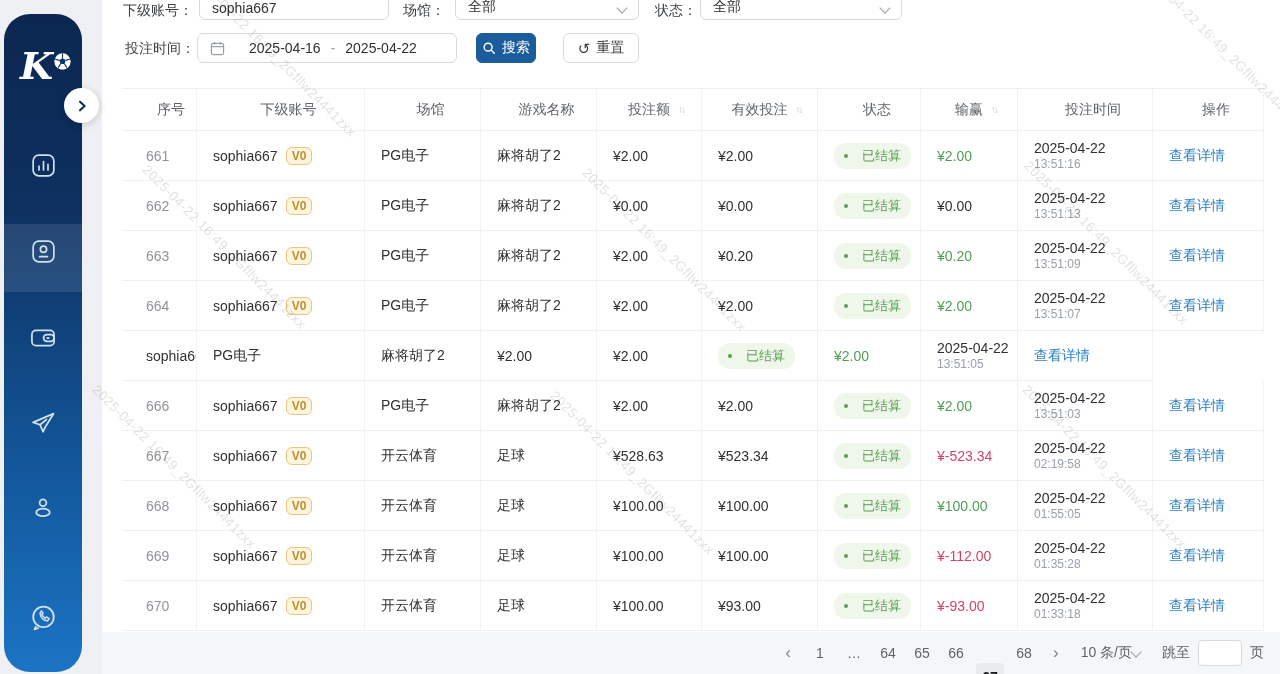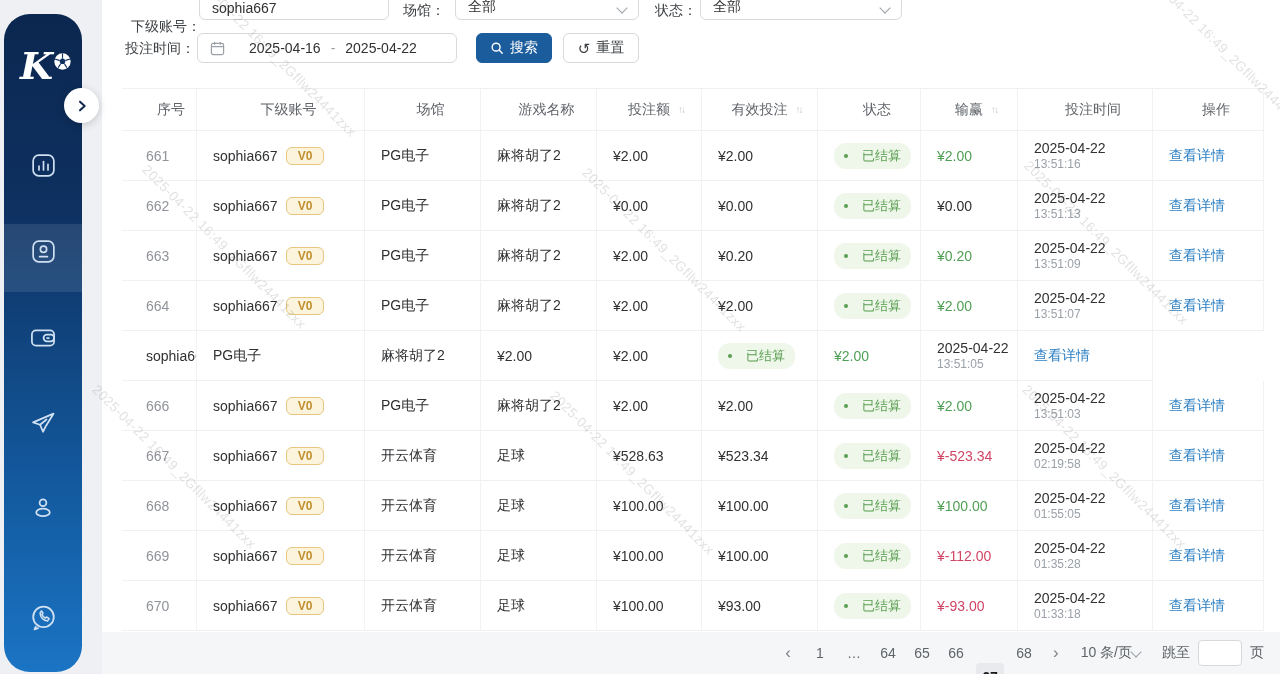--- a/index.html
+++ b/index.html
@@ -76,21 +76,21 @@
     display:flex; align-items:center; padding-left:16px;
     border-right:1px solid #f1f2f4; border-bottom:1px solid #f0f0f0;
     overflow:hidden; white-space:nowrap;
   }
   .cell:first-child { padding-left:24px; }
   .t-head .cell { color:#5f6368;justify-content:center; }
   .sort { font-size:10px; letter-spacing:-2px; color:#c2c6cc; margin-left:8px; padding-right:2px; }
   .c-no { color:#909399; }
   .acct { display:flex; align-items:center; gap:8px; }
   .lvl-badge {
-    font-size:12px; font-weight:600; height:18px; line-height:16px; padding:0 11px;
+    font-size:12px; font-weight:600; height:18px; line-height:16px; padding:0 5px;
     border:1px solid #e7c680; border-radius:6px; background:#fcf4dd; color:#c08f2f;
   }
   .status-pill {
     display:inline-flex; align-items:center; gap:14px;
     background:#eef7e9; color:#5a9e52; font-size:13px;
     padding:4px 10px; border-radius:12px;
   }
   .status-dot { width:4px; height:4px; border-radius:50%; background:#5a9e52; }
   .win[data-tone="pos"]  { color:var(--positive,#4f9f55); }
   .win[data-tone="neg"]  { color:var(--negative,#d04565); }
@@ -119,21 +119,21 @@
     position:absolute; z-index:5; white-space:nowrap; pointer-events:none;
     color:rgba(70,70,70,.16); font-size:13.5px; letter-spacing:.5px;
     transform:rotate(45deg); transform-origin:0 0;
   }
 </style>
 </head>
 <body>
 
 <div class="main">
 
-  <div class="f-label" style="left:21px; top:16px;margin-left:8px;">下级账号：</div>
+  <div class="f-label" style="left:21px; top:0;">下级账号：</div>
   <div class="f-box" style="left:97px; width:190px;">
     <span>sophia667</span>
   </div>
 
   <div class="f-label" style="left:301px; top:0;text-align:center;">场馆：</div>
   <div class="f-box f-select" style="left:353px; width:184px;">
     <span>全部</span>
     <span class="chev"></span>
   </div>
 
@@ -148,21 +148,21 @@
     <svg width="15" height="15" viewBox="0 0 16 16">
       <rect x="1.5" y="2.5" width="13" height="12" rx="2" fill="none" stroke="#9aa0a6" stroke-width="1.3"></rect>
       <line x1="1.5" y1="6" x2="14.5" y2="6" stroke="#9aa0a6" stroke-width="1.3"></line>
       <line x1="5" y1="1" x2="5" y2="4" stroke="#9aa0a6" stroke-width="1.3"></line>
       <line x1="11" y1="1" x2="11" y2="4" stroke="#9aa0a6" stroke-width="1.3"></line>
     </svg>
     <span style="margin-left:14px;">2025-04-16</span>
     <span class="date-sep">-</span>
     <span>2025-04-22</span>
   </div>
-  <div class="btn btn-search" style="left:374px; width:76px;">
+  <div class="btn btn-search" style="left:374px; width:60px;">
     <svg width="14" height="14" viewBox="0 0 16 16">
       <circle cx="7" cy="7" r="4.5" fill="none" stroke="#fff" stroke-width="1.6"></circle>
       <line x1="10.4" y1="10.4" x2="14" y2="14" stroke="#fff" stroke-width="1.6" stroke-linecap="round"></line>
     </svg>
     <span>搜索</span>
   </div>
   <div class="btn btn-reset" style="left:461px; width:76px;">
     <span class="reset-glyph">↺</span>
     <span>重置</span>
   </div>

